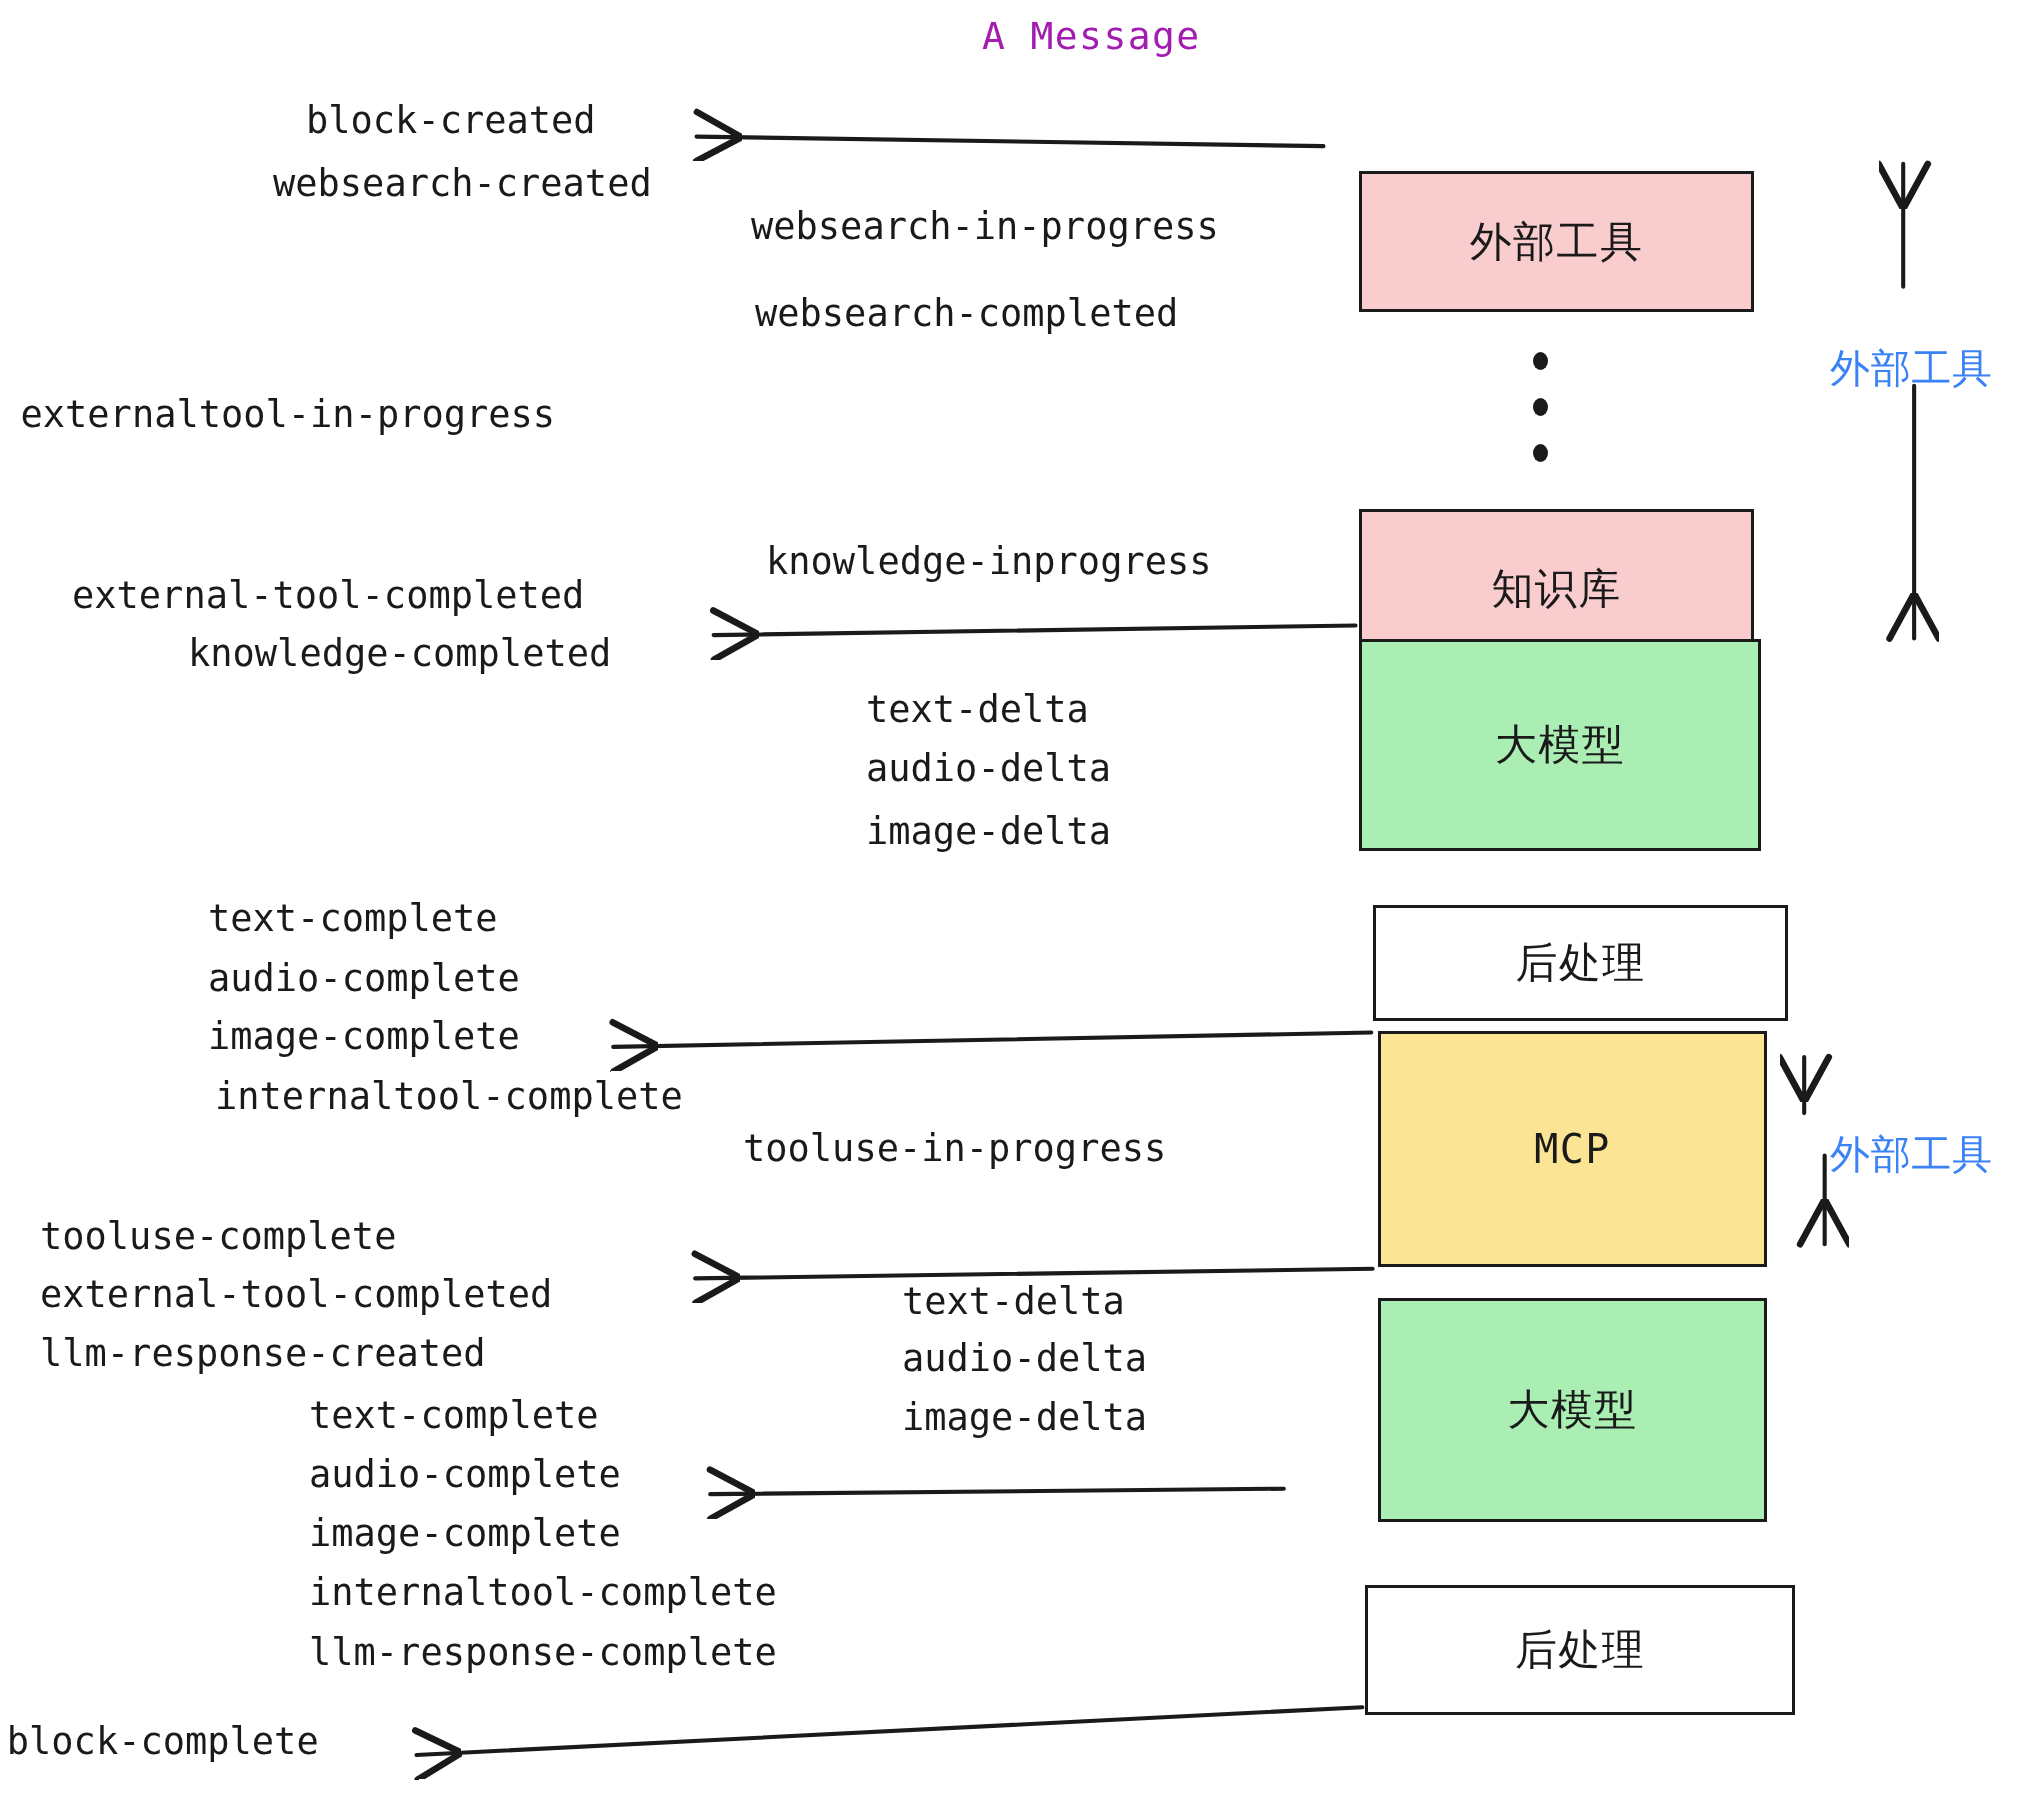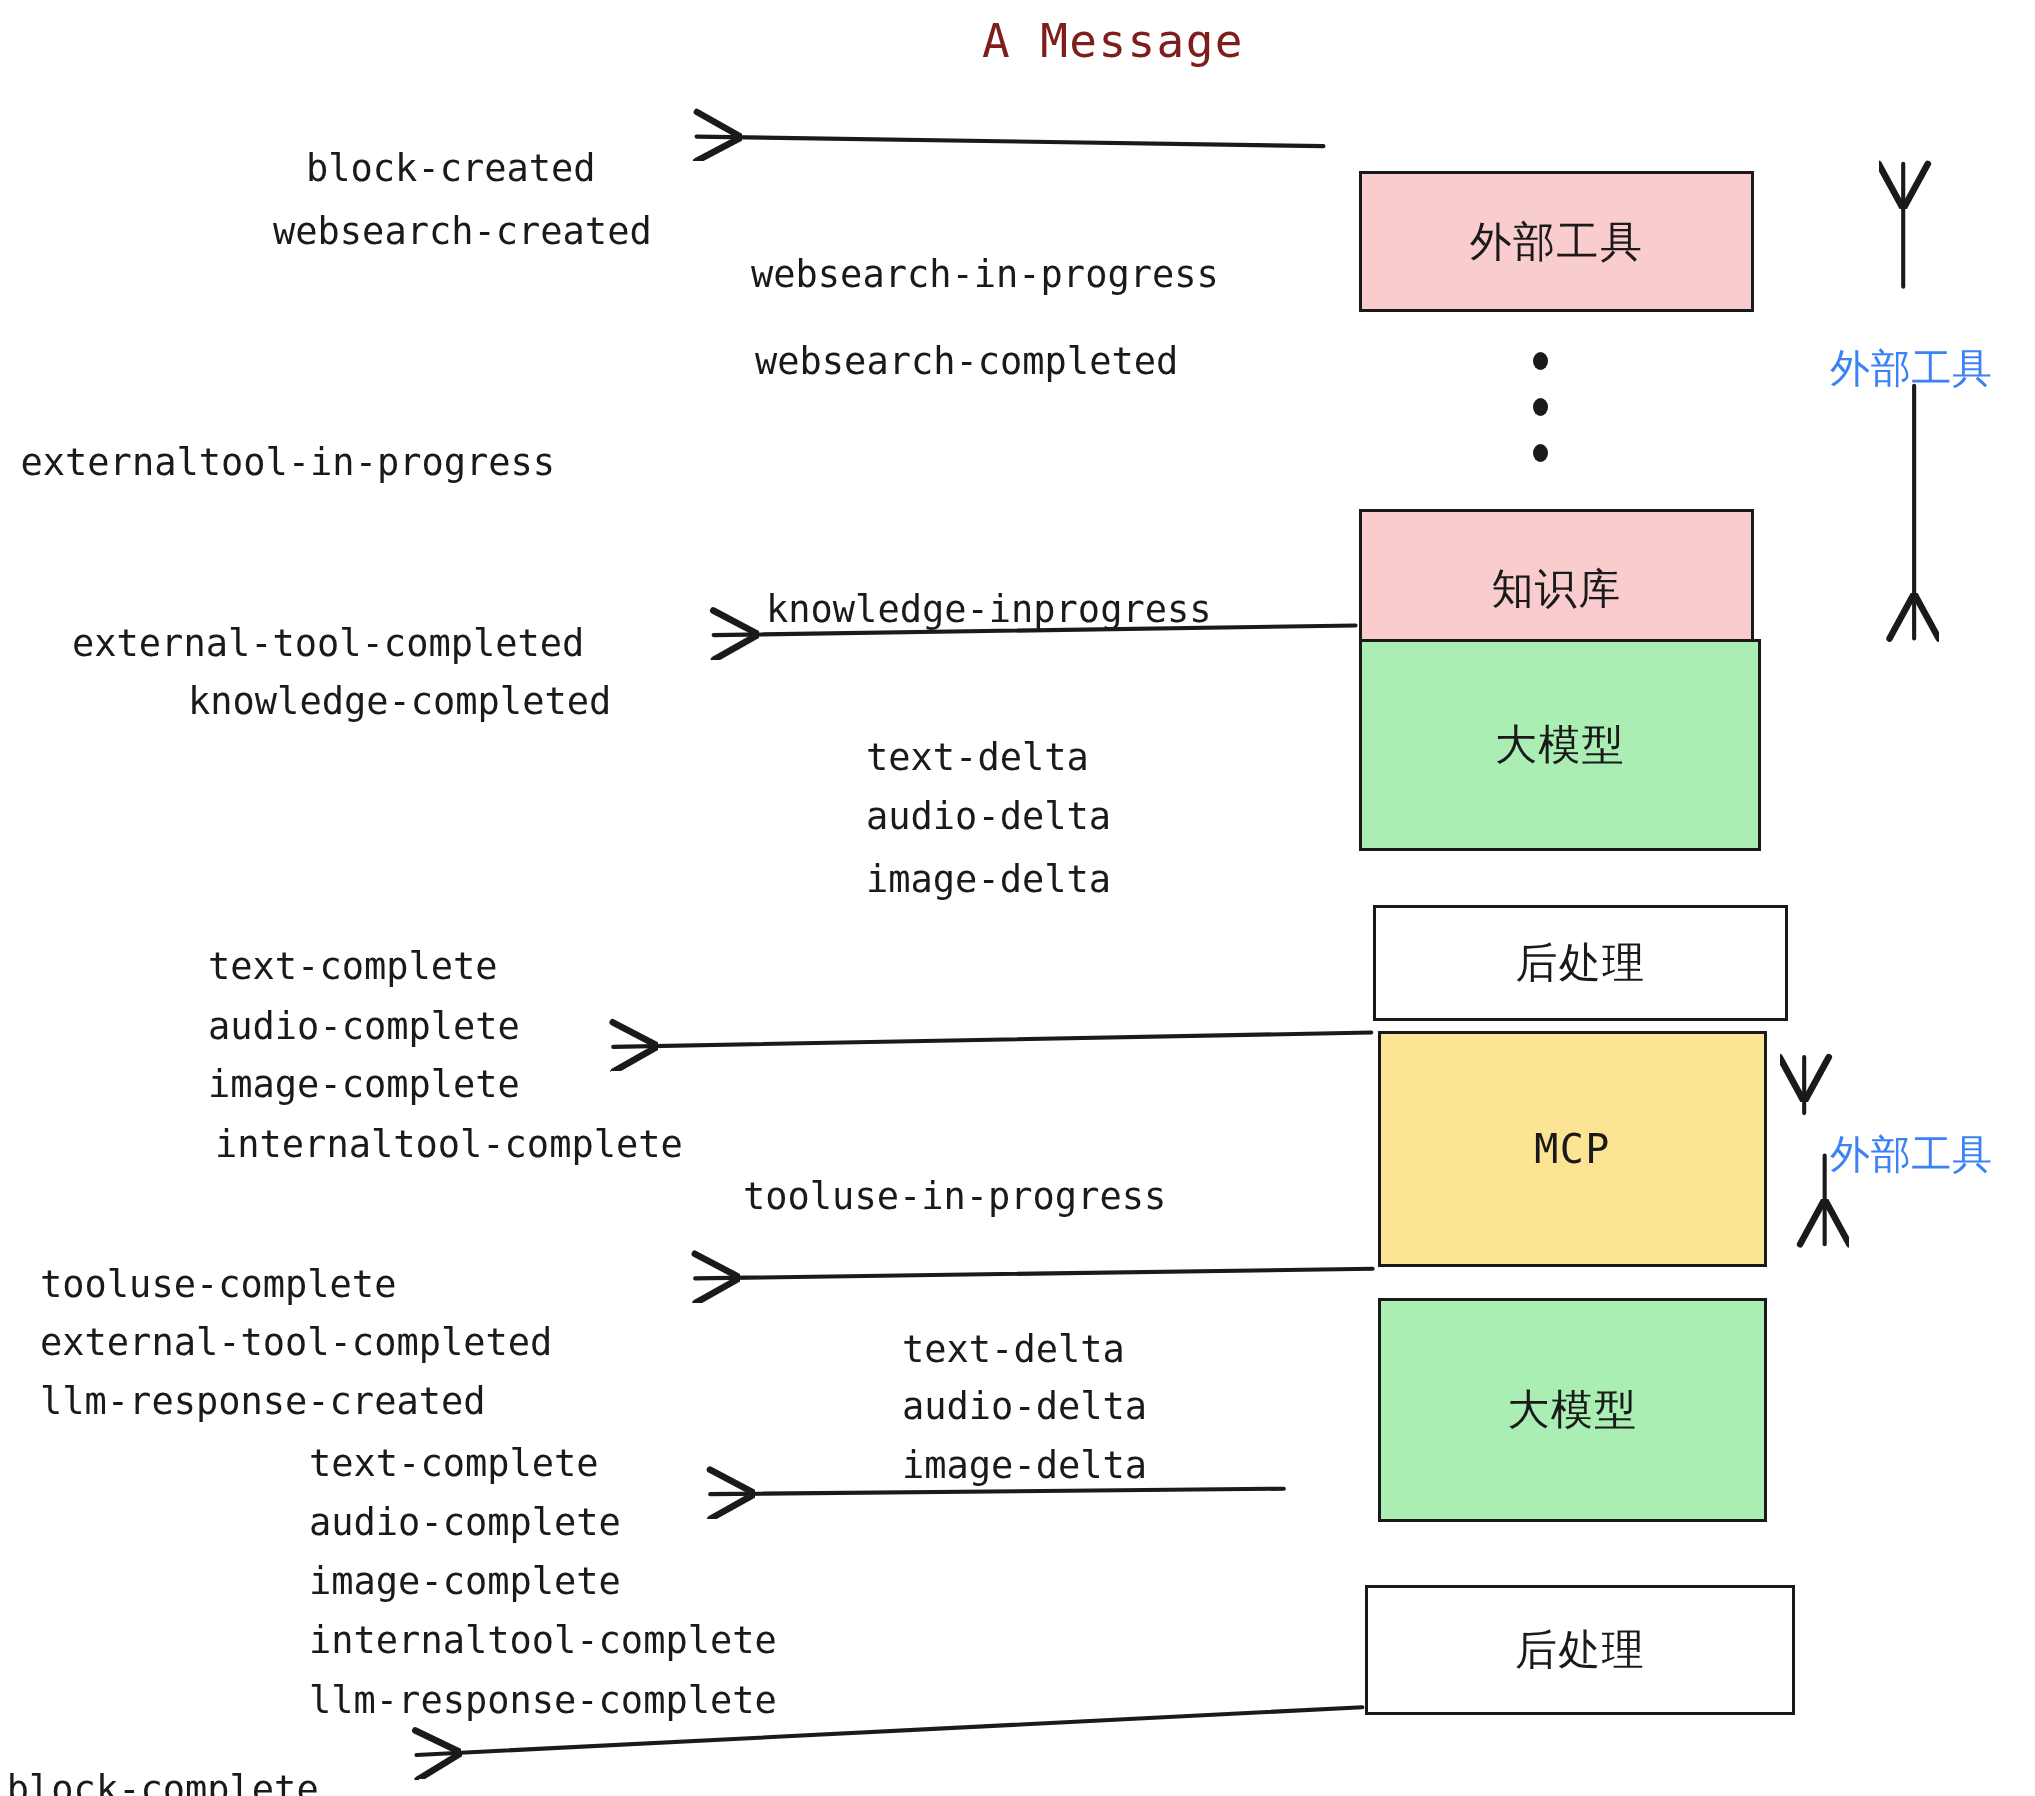--- a/index.html
+++ b/index.html
@@ -24,27 +24,26 @@
     pointer-events: none;
   }
   .lbl {
     position: absolute;
     font-family: "DejaVu Sans Mono", monospace;
     font-size: 37px;
     color: #1a1a1a;
     white-space: nowrap;
     letter-spacing: 0px;
     line-height: 1;
-    margin-top: 48px;
   }
   .title {
     position: absolute;
     font-family: "DejaVu Sans Mono", monospace;
-    font-size: 46px;
-    color: #7f1d1d;
+    font-size: 38px;
+    color: #a21caf;
     white-space: nowrap;
     letter-spacing: 1.4px;
   }
   .node {
     position: absolute;
     box-sizing: border-box;
     border: 3.4px solid #1a1a1a;
     display: flex;
     align-items: center;
     justify-content: center;

